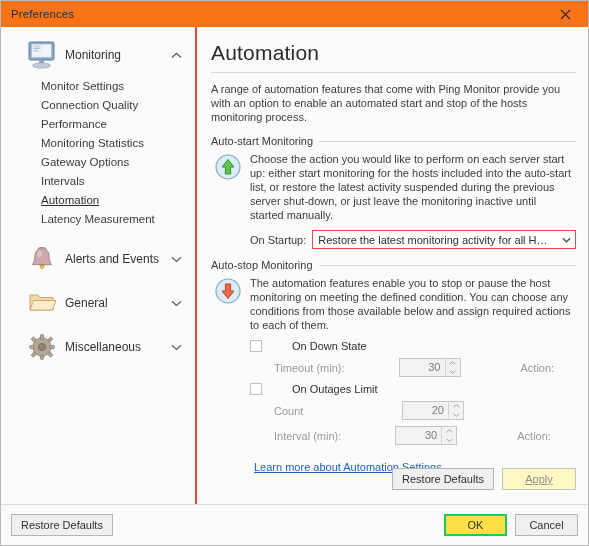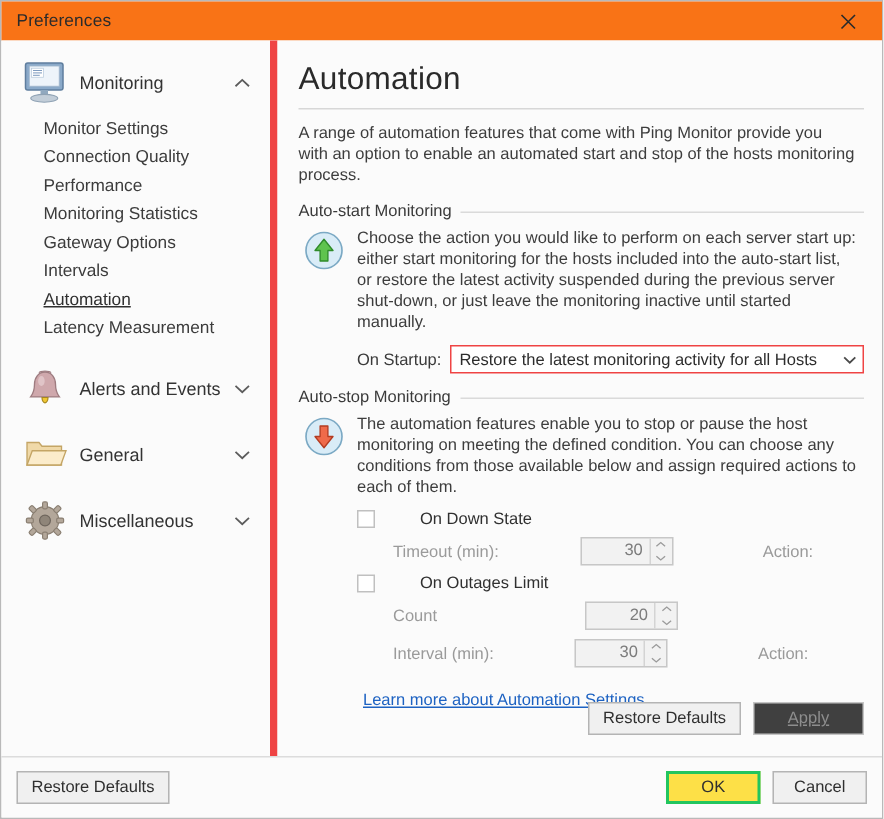--- a/index.html
+++ b/index.html
@@ -60,24 +60,25 @@
     display: flex;
     min-height: 0;
     background: #fbfbfb;
   }
 
   
   .sidebar {
     width: 184px;
     min-width: 184px;
     background: #fbfbfb;
-    border-right: 5px solid #ef4444;
+    border-right: 2px solid #ef4444;
     box-sizing: border-box;
     padding-top: 6px;
     position: relative;
+    margin-left: 12px;
   }
   .cat {
     height: 44px;
     display: flex;
     align-items: center;
     padding-left: 12px;
     padding-right: 12px;
     cursor: default;
     position: relative;
   }
@@ -319,21 +320,21 @@
     font-family: "Liberation Sans", sans-serif;
     font-size: 11px;
     color: #2f2f2f;
     padding: 0 9px;
     cursor: default;
     box-sizing: border-box;
     display: flex;
     align-items: center;
     justify-content: center;
   }
-  .btn.disabled { color: #8e8e8e; background: #404040; border-color: #c4c4c4; text-decoration: underline; }
+  .btn.disabled { color: #8e8e8e; background: #fef9c3; border-color: #c4c4c4; text-decoration: underline; }
   .btn.default {
     border: 2px solid #22c55e;
     background: #fde047;
   }
 
   
   .footer {
     height: 41px;
     min-height: 41px;
     background: #fbfbfb;

